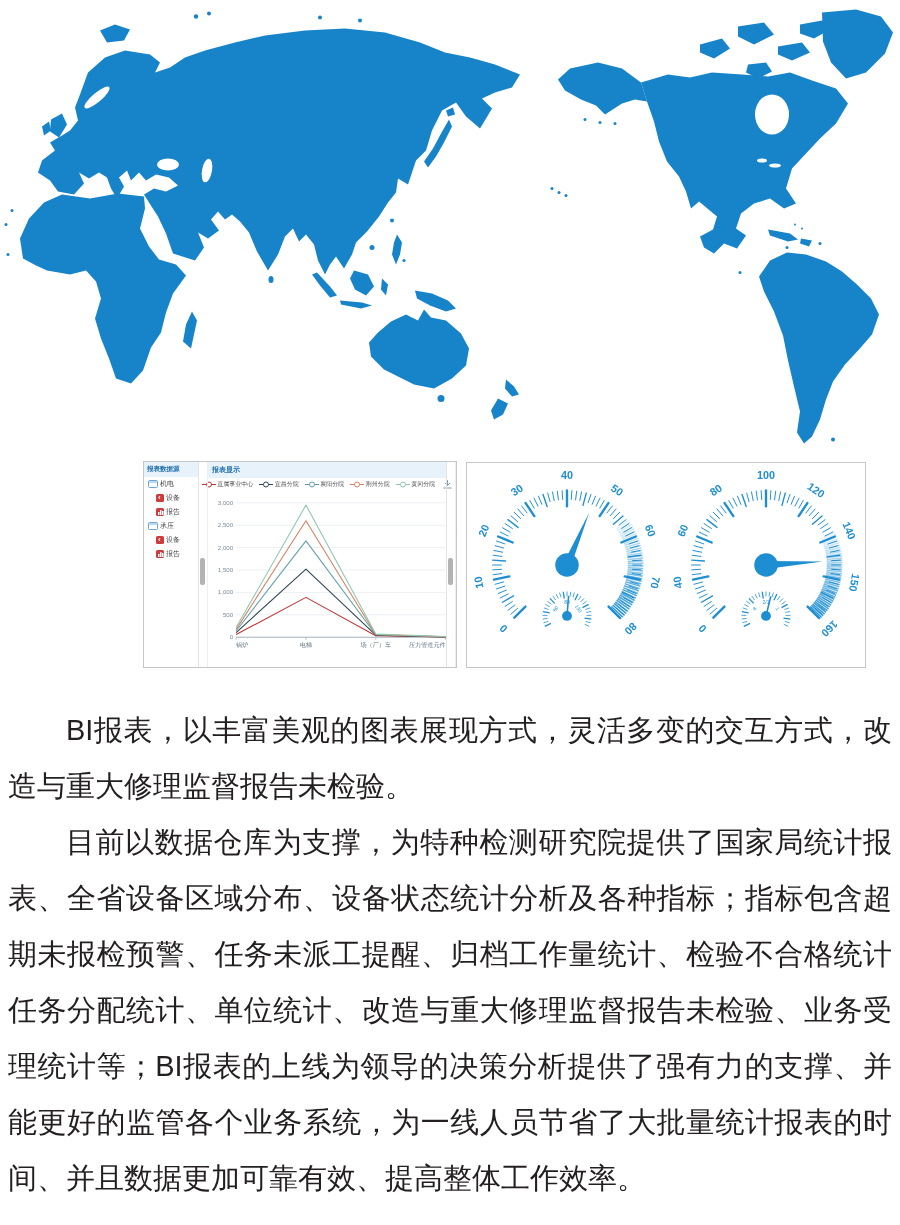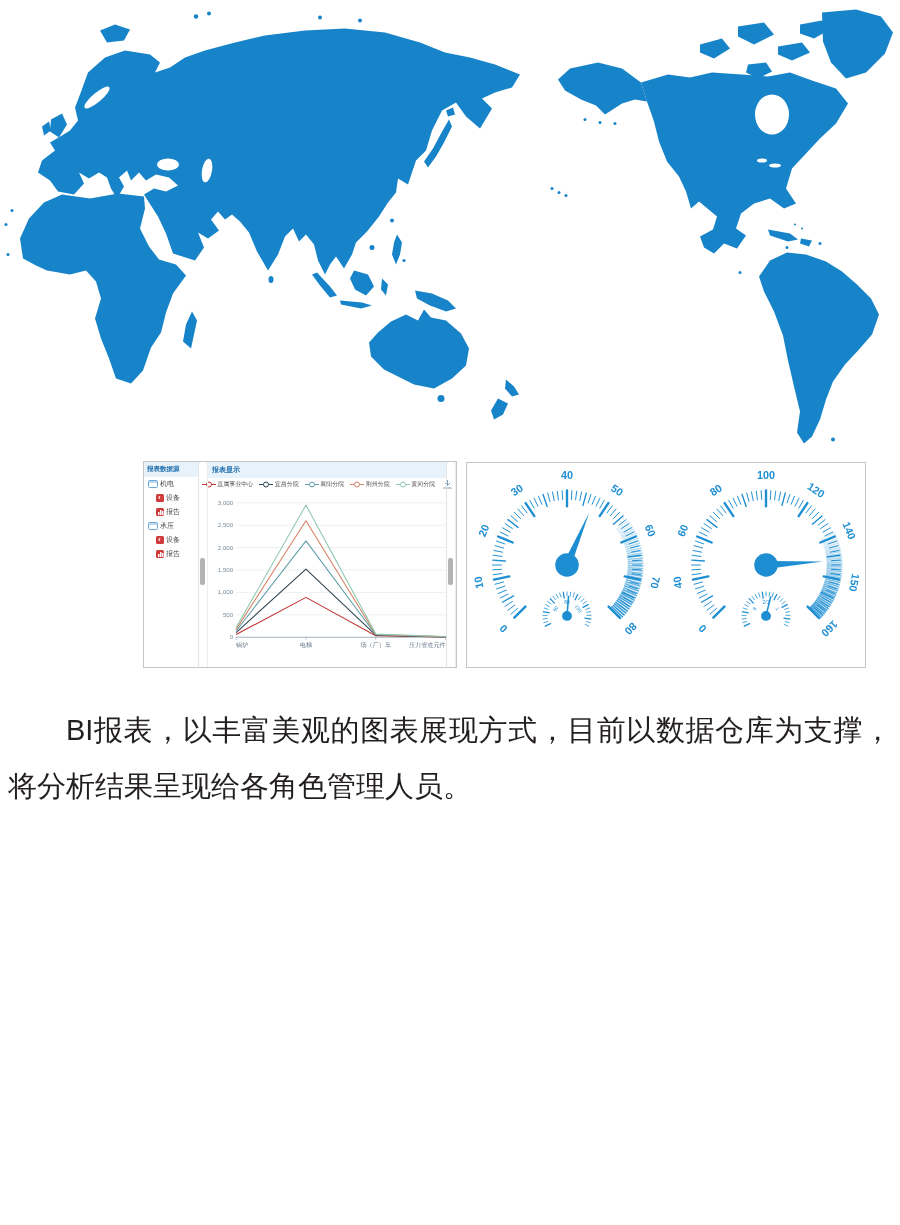--- a/index.html
+++ b/index.html
@@ -560,16 +560,17 @@
         <line x1="118.126155740733" y1="160.45236523481398" x2="122.65769467591625" y2="162.56545654351748" stroke="#1e8ed2" stroke-width="0.8"></line>
         <text transform="translate(89.87930265024536,145.55240469983812) rotate(-57.5)" text-anchor="middle" font-size="5" fill="#1e8ed2">8</text>
         <text transform="translate(100,140) rotate(0)" text-anchor="middle" font-size="5" fill="#1e8ed2">2/1</text>
         <text transform="translate(110.12069734975464,145.55240469983812) rotate(57.5)" text-anchor="middle" font-size="5" fill="#1e8ed2">1</text>
         <line x1="100" y1="152" x2="104.77066915157162" y2="132.57731440180729" stroke="#1e8ed2" stroke-width="1.6" stroke-linecap="round"></line>
         <circle cx="100" cy="152" r="5" fill="#1e8ed2"></circle>
       </svg>
 </div>
 
 <div class="text-block">
-  <p>BI报表，以丰富美观的图表展现方式，目前以数据仓库为支撑，将分析结果呈现给各角色管理人员。</p>
+  <p>BI报表，以丰富美观的图表展现方式，灵活多变的交互方式，改造与重大修理监督报告未检验。</p>
+  <p>目前以数据仓库为支撑，为特种检测研究院提供了国家局统计报表、全省设备区域分布、设备状态统计分析及各种指标；指标包含超期未报检预警、任务未派工提醒、归档工作量统计、检验不合格统计任务分配统计、单位统计、改造与重大修理监督报告未检验、业务受理统计等；BI报表的上线为领导的决策分析提供了强有力的支撑、并能更好的监管各个业务系统，为一线人员节省了大批量统计报表的时间、并且数据更加可靠有效、提高整体工作效率。</p>
 </div>
 
 </div>
 
 </body></html>

